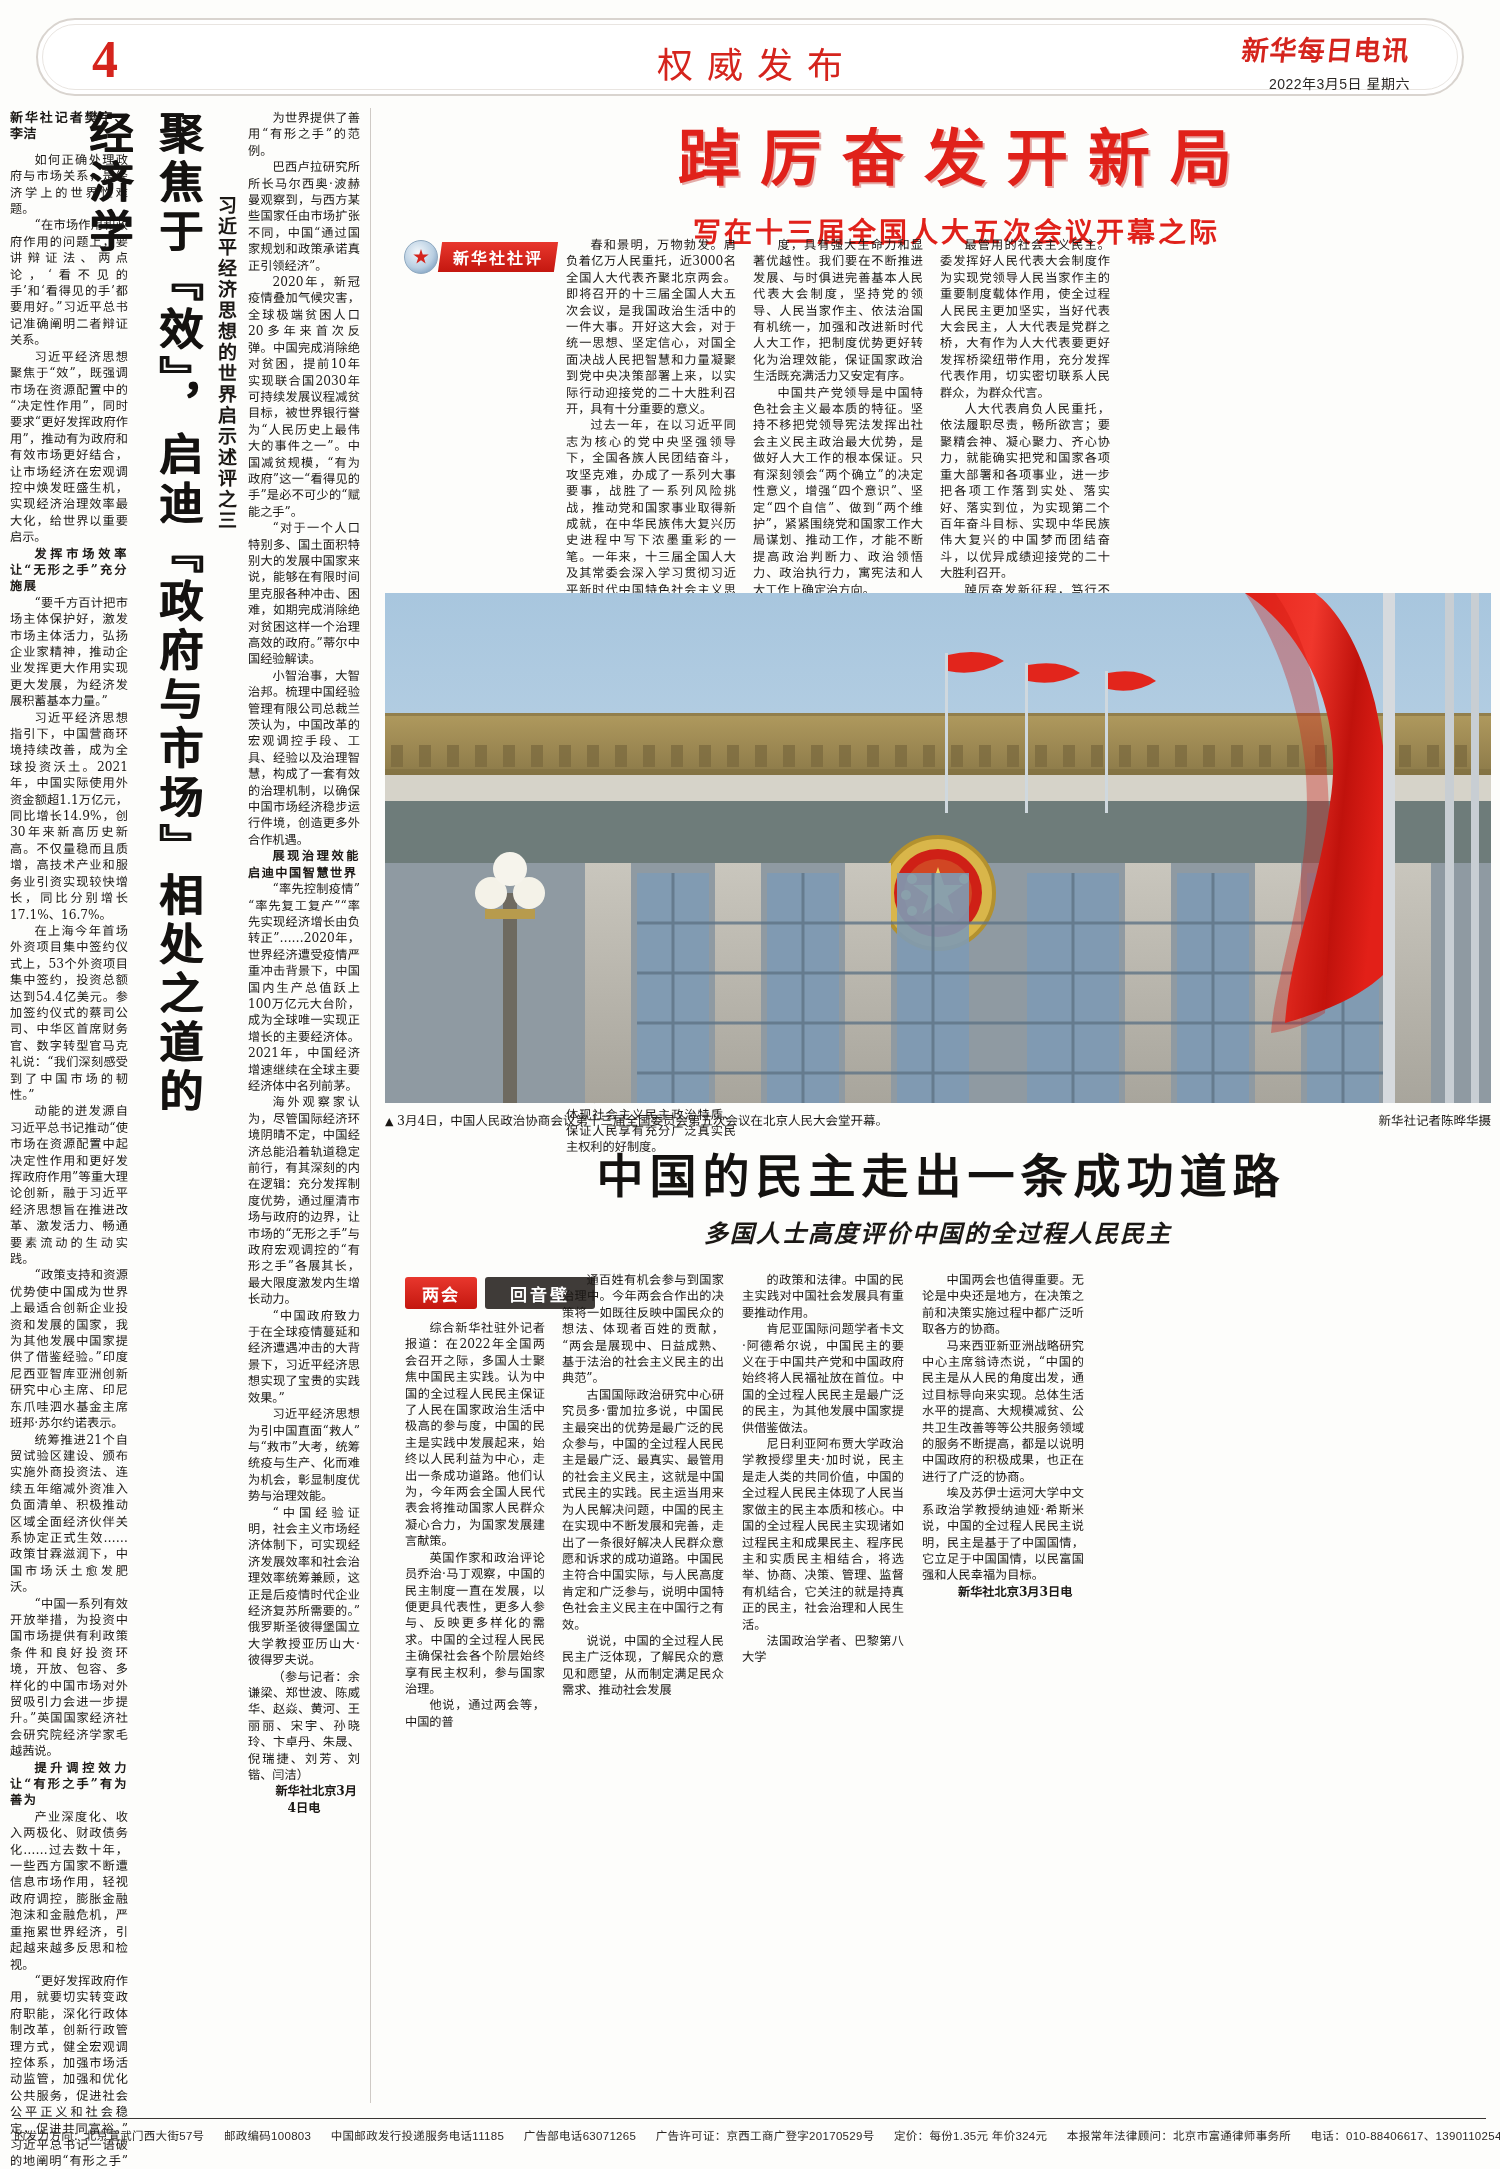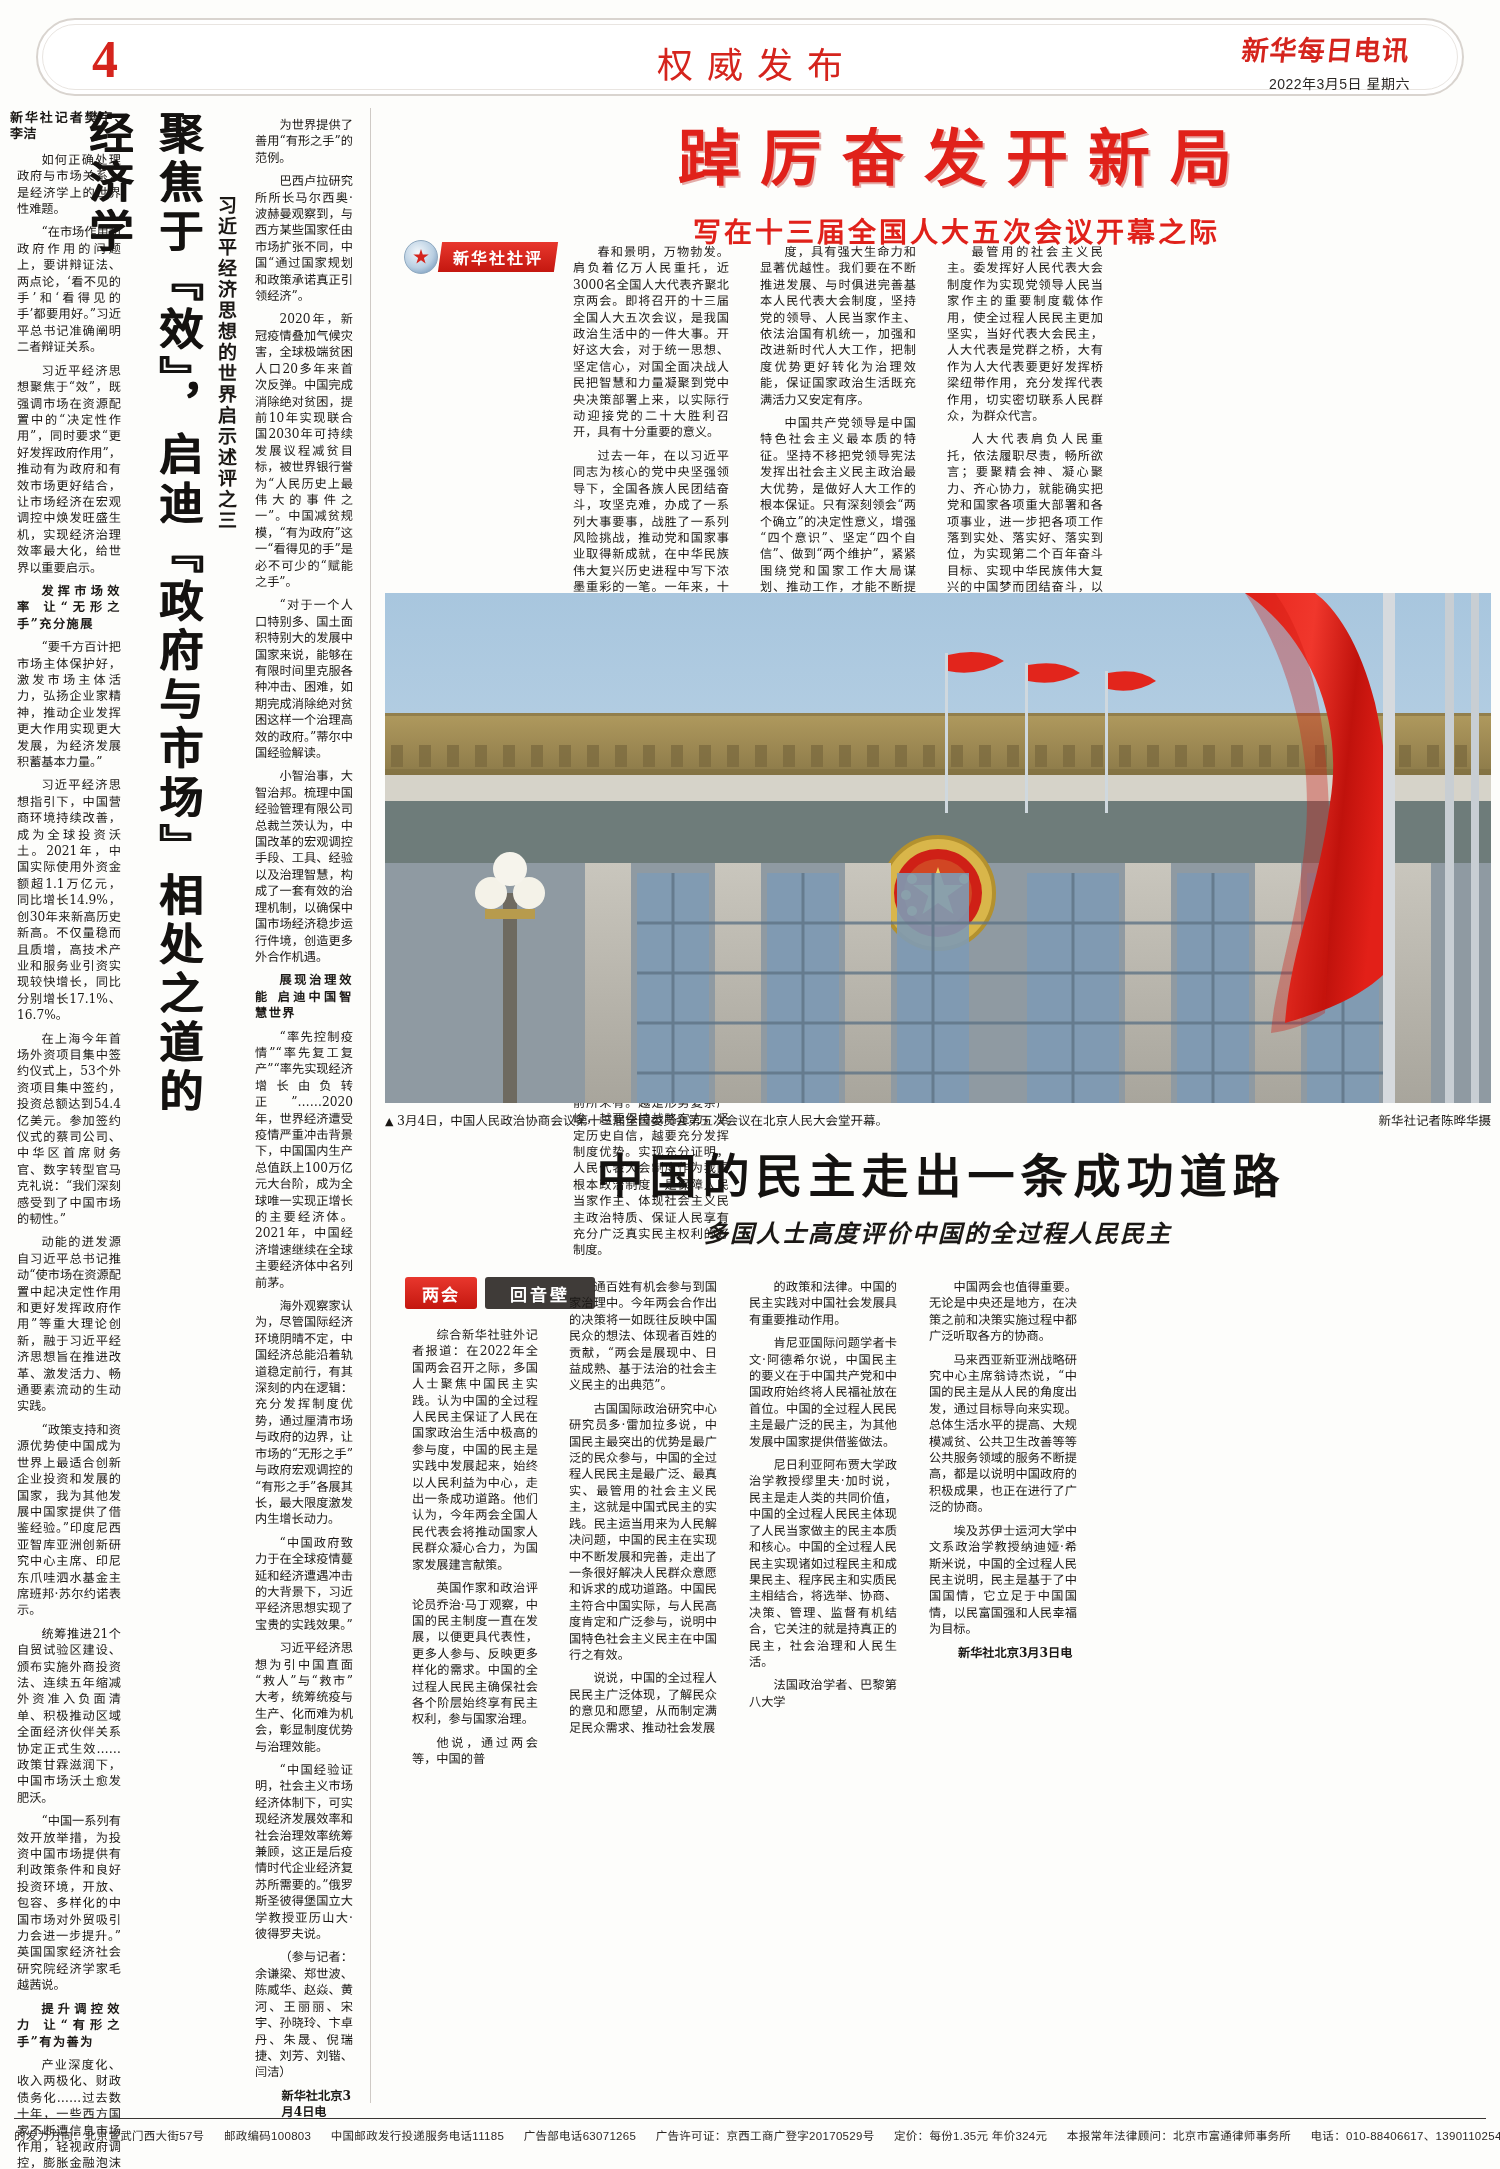--- a/index.html
+++ b/index.html
@@ -87,21 +87,21 @@
 
   
   .col {
     position: absolute;
     font-size: 12.2px;
     line-height: 16.4px;
     text-align: justify;
     color: #1b1815;
     font-family: "DejaVu Serif", serif;
   }
-  .col p { margin: 7px; text-indent: 2em; }
+  .col p { margin: 0; text-indent: 2em; }
   .subhead {
     font-weight: bold;
     text-indent: 2em;
     margin: 4px 0 2px 0;
     letter-spacing: 1.5px;
   }
   .byline {
     font-size: 13px;
     font-weight: bold;
     font-family: "Liberation Sans", sans-serif;

